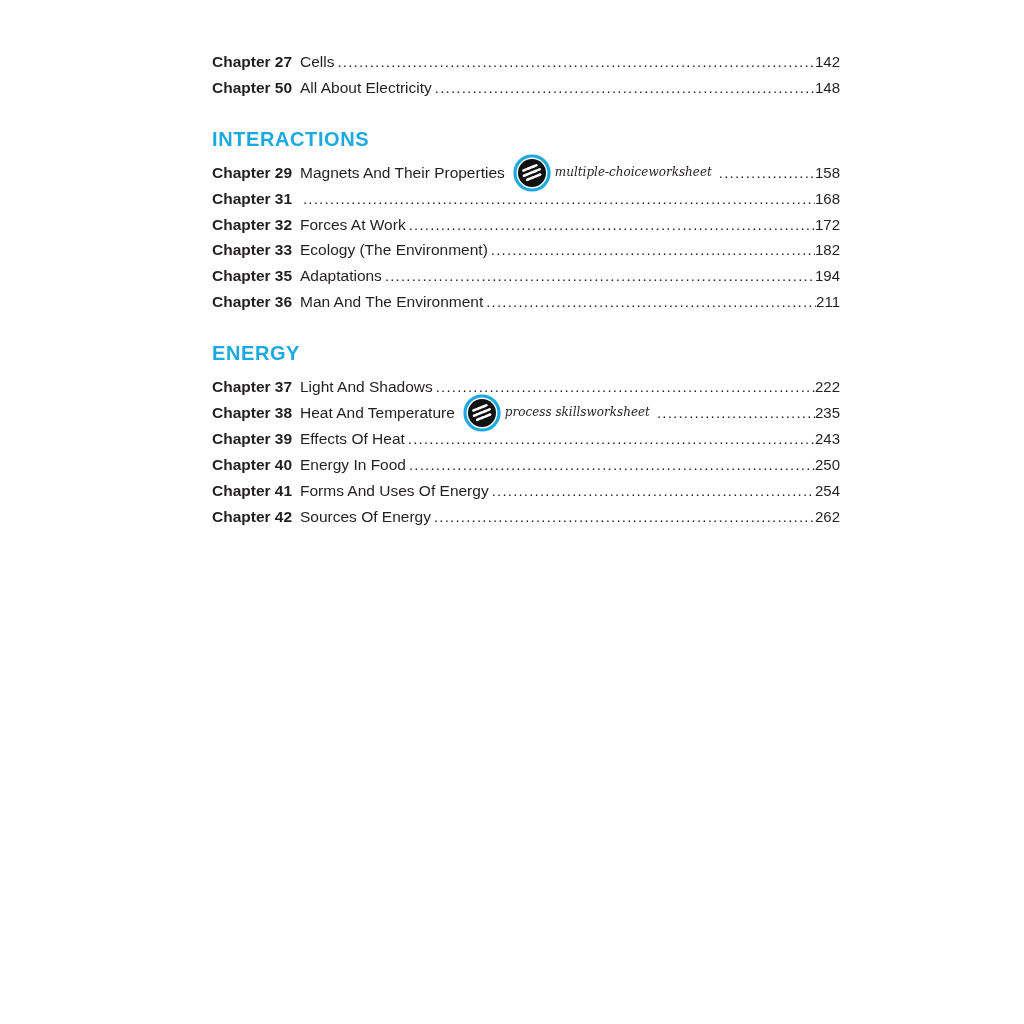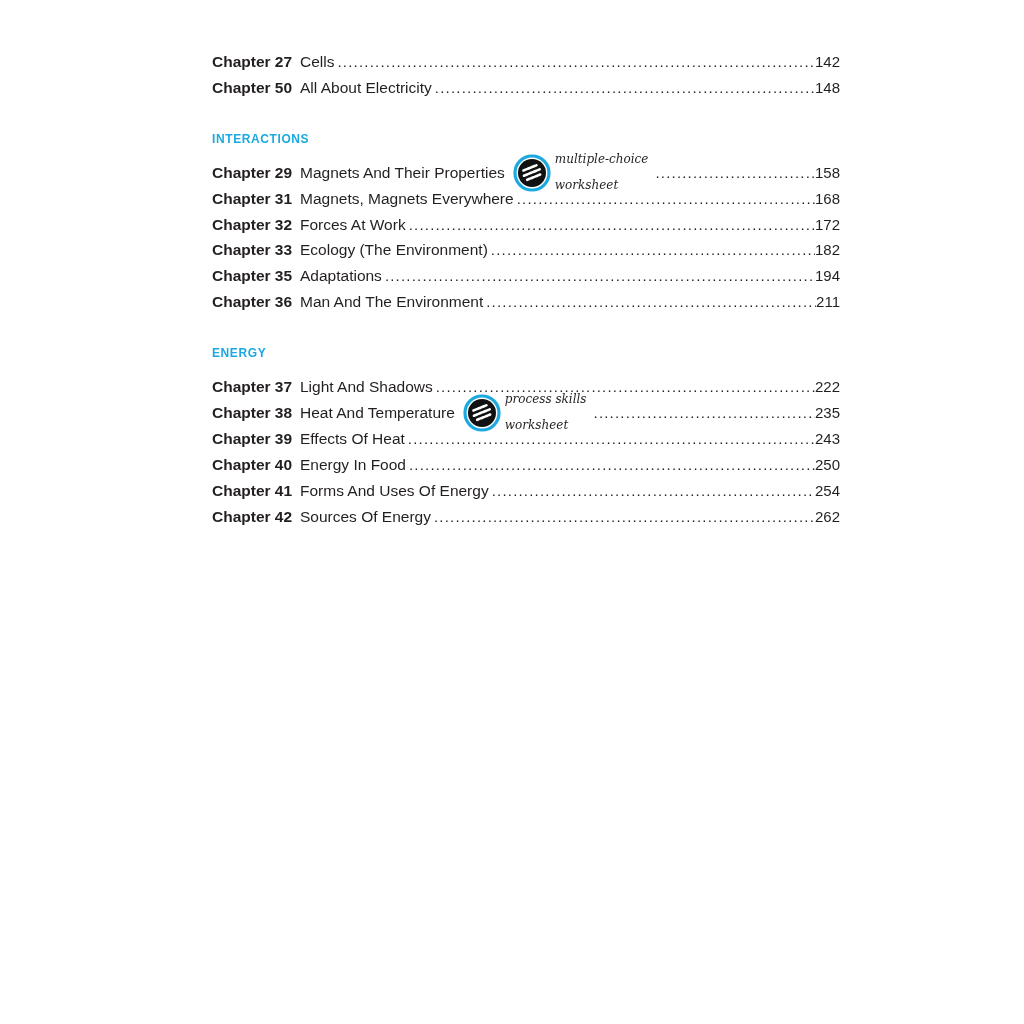--- a/index.html
+++ b/index.html
@@ -19,21 +19,21 @@
     background: #ffffff;
     overflow: hidden;
   }
   .toc {
     position: absolute;
     left: 212px;
     top: 49px;
     width: 628px;
   }
   .section-heading {
-    font-size: 12px;
+    font-size: 20px;
     font-weight: bold;
     letter-spacing: 0.6px;
     color: var(--accent);
     margin: 27px 0 10px 0;
     line-height: 22px;
   }
   .row {
     display: flex;
     align-items: baseline;
     height: 25.9px;
@@ -73,21 +73,21 @@
     align-self: center;
     width: 38px;
     height: 38px;
     margin: -7px 4px -7px 8px;
   }
   .badge-icon svg { display: block; width: 38px; height: 38px; }
   .badge-label {
     flex-shrink: 0;
     align-self: center;
     display: inline-flex;
-    flex-direction: column;
+    flex-direction: row;
     font-family: "DejaVu Serif", "Liberation Serif", serif;
     font-style: italic;
     font-size: 12px;
     line-height: 13px;
     margin-right: 4px;
   }
 </style>
 </head>
 <body>
 
@@ -122,21 +122,20 @@
         </span>
         <span class="badge-label">
           <span class="badge-line">multiple-choice</span>
           <span class="badge-line">worksheet</span>
         </span>
         <span class="dots"></span>
         <span class="pagenum">158</span>
       </div>
       <div class="row">
         <span class="chapter-label">Chapter 31</span>
-        <span class="title">Magnets, Magnets Everywhere</span>
         <span class="dots"></span>
         <span class="pagenum">168</span>
       </div>
       <div class="row">
         <span class="chapter-label">Chapter 32</span>
         <span class="title">Forces At Work</span>
         <span class="dots"></span>
         <span class="pagenum">172</span>
       </div>
       <div class="row">

